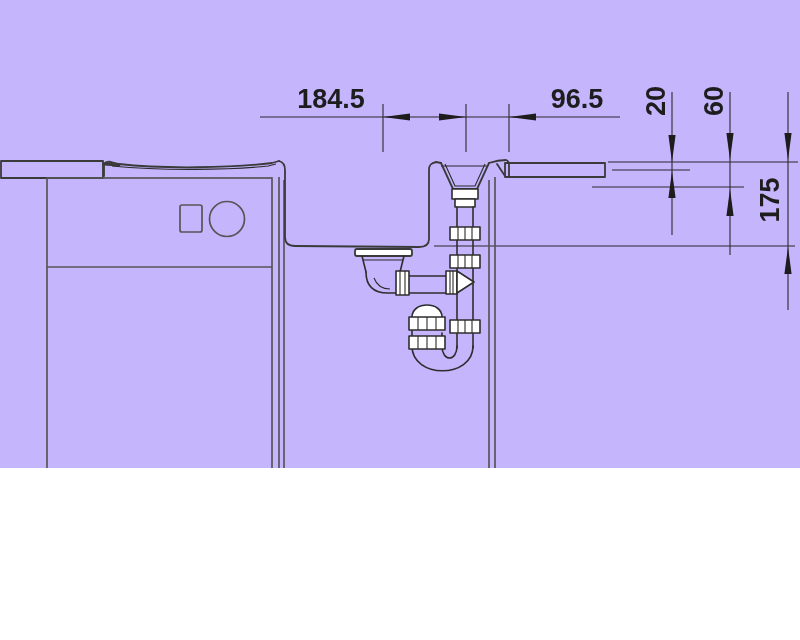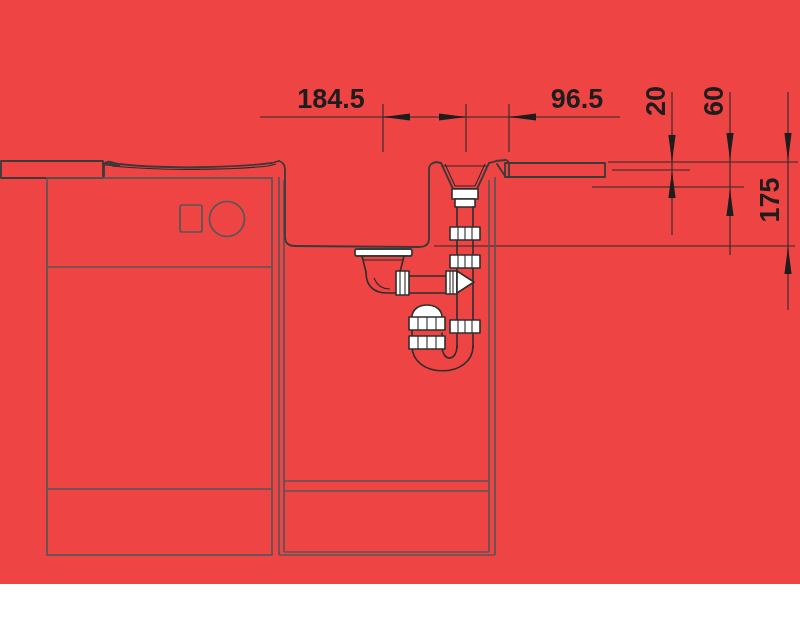--- a/index.html
+++ b/index.html
@@ -1,16 +1,16 @@
 <!DOCTYPE html>
 <html><head>
 <meta charset="utf-8">
 <style>
   html,body{margin:0;padding:0;background:#ffffff;}
-  .stage{position:relative;width:800px;height:584px;background:#ef4444;overflow:hidden;
+  .stage{position:relative;width:800px;height:468px;background:#c4b5fd;overflow:hidden;
          font-family:"Liberation Sans", sans-serif;}
   svg{position:absolute;left:0;top:0;}
   .obj   {stroke:#3a3a3a;stroke-width:1.8;fill:none;stroke-linejoin:round;stroke-linecap:round;}
   .objw  {stroke:#3a3a3a;stroke-width:1.8;fill:#ffffff;stroke-linejoin:round;}
   .cab   {stroke:#565656;stroke-width:1.7;fill:none;stroke-linejoin:miter;}
   .thin  {stroke:#2b2b2b;stroke-width:1.1;fill:none;}
   .pipe  {stroke:#2e2e2e;stroke-width:1.6;fill:none;stroke-linecap:round;}
   .pipew {stroke:#2e2e2e;stroke-width:1.6;fill:#ffffff;stroke-linejoin:round;}
   .arr   {fill:#1d1d1d;stroke:none;}
   .dimtxt{font-family:"Liberation Sans", sans-serif;font-size:27px;font-weight:bold;fill:#1d1d1d;}

